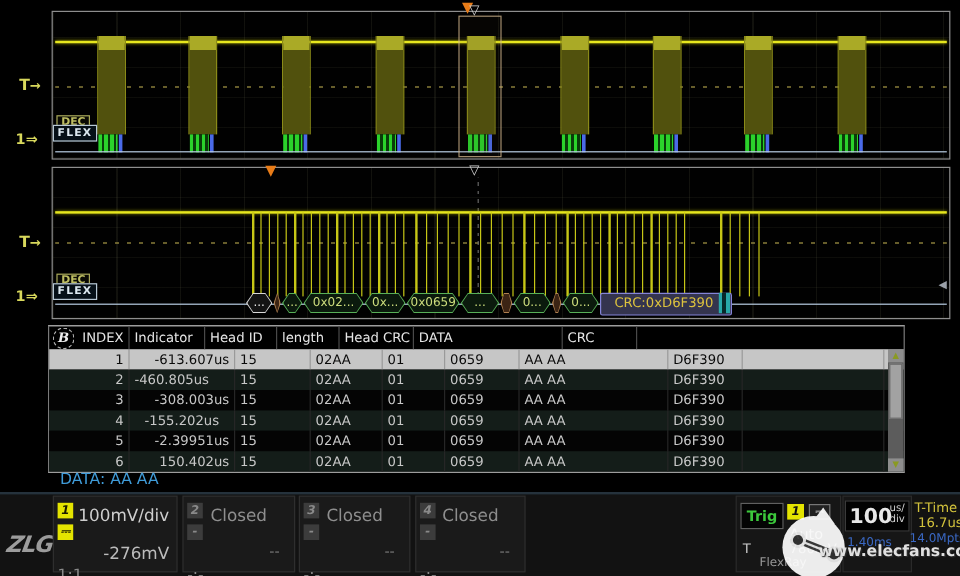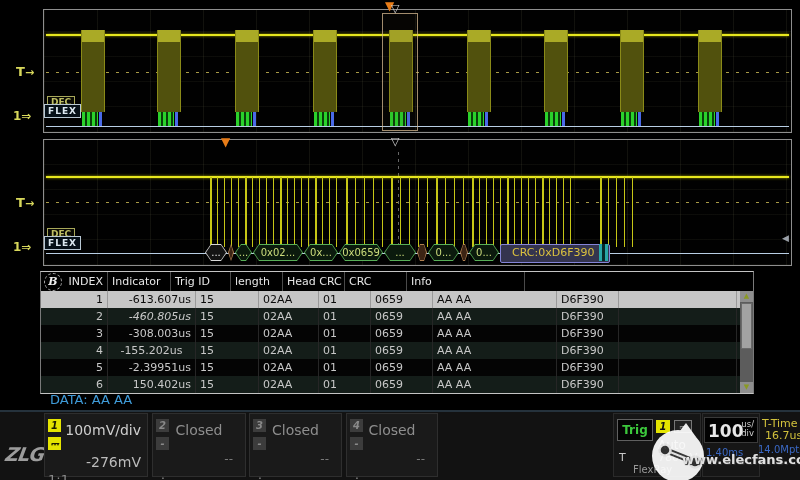--- a/index.html
+++ b/index.html
@@ -283,41 +283,41 @@
   <span>1</span><span class="ar">⇒</span>
 </div>
 <div class="decbox" style="top:228px;">DEC</div>
 <div class="flexbox" style="top:236px;">FLEX</div>
 
 <div class="dtable">
   <div class="thead" id="table-head">
     <div class="bicon">B</div>
   <div class="cell" style="width: 67px; text-align: right; flex: 0 0 auto;">INDEX</div>
       <div class="cell" style="width: 63px; text-align: left; flex: 0 0 auto;">Indicator</div>
-      <div class="cell" style="width: 60px; text-align: left; flex: 0 0 auto;">Trig ID</div>
+      <div class="cell" style="width: 60px; text-align: left; flex: 0 0 auto;">Head ID</div>
       <div class="cell" style="width: 52px; text-align: left; flex: 0 0 auto;">length</div>
       <div class="cell" style="width: 62px; text-align: right; flex: 0 0 auto;">Head CRC</div>
+      <div class="cell" style="width: 124px; text-align: left; flex: 0 0 auto;">DATA</div>
       <div class="cell" style="width: 62px; text-align: left; flex: 0 0 auto;">CRC</div>
-      <div class="cell" style="width: 118px; text-align: left; flex: 0 0 auto;">Info</div>
     </div>
   <div id="table-body">
       <div class="trow sel">
         <div class="cell" style="width: 67px; text-align: right; flex: 0 0 auto;">1</div>
         <div class="cell" style="width: 88px; text-align: right; flex: 0 0 auto;">-613.607us</div>
         <div class="cell" style="width: 63px; text-align: left; flex: 0 0 auto;">15</div>
         <div class="cell" style="width: 60px; text-align: left; flex: 0 0 auto;">02AA</div>
         <div class="cell" style="width: 52px; text-align: left; flex: 0 0 auto;">01</div>
         <div class="cell" style="width: 62px; text-align: left; flex: 0 0 auto;">0659</div>
         <div class="cell" style="width: 124px; text-align: left; flex: 0 0 auto;">AA AA</div>
         <div class="cell" style="width: 62px; text-align: left; flex: 0 0 auto;">D6F390</div>
         <div class="cell" style="width: 118px; text-align: left; flex: 0 0 auto;"></div>
       </div>
       <div class="trow" style="background: rgb(20, 29, 25);">
         <div class="cell" style="width: 67px; text-align: right; flex: 0 0 auto;">2</div>
-        <div class="cell" style="width: 88px; text-align: right; flex: 0 0 auto; font-style: italic;">-460.805us</div>
+        <div class="cell" style="width: 88px; text-align: left; flex: 0 0 auto;">-460.805us</div>
         <div class="cell" style="width: 63px; text-align: left; flex: 0 0 auto;">15</div>
         <div class="cell" style="width: 60px; text-align: left; flex: 0 0 auto;">02AA</div>
         <div class="cell" style="width: 52px; text-align: left; flex: 0 0 auto;">01</div>
         <div class="cell" style="width: 62px; text-align: left; flex: 0 0 auto;">0659</div>
         <div class="cell" style="width: 124px; text-align: left; flex: 0 0 auto;">AA AA</div>
         <div class="cell" style="width: 62px; text-align: left; flex: 0 0 auto;">D6F390</div>
         <div class="cell" style="width: 118px; text-align: left; flex: 0 0 auto;"></div>
       </div>
       <div class="trow" style="background: rgb(4, 4, 4);">
         <div class="cell" style="width: 67px; text-align: right; flex: 0 0 auto;">3</div>

